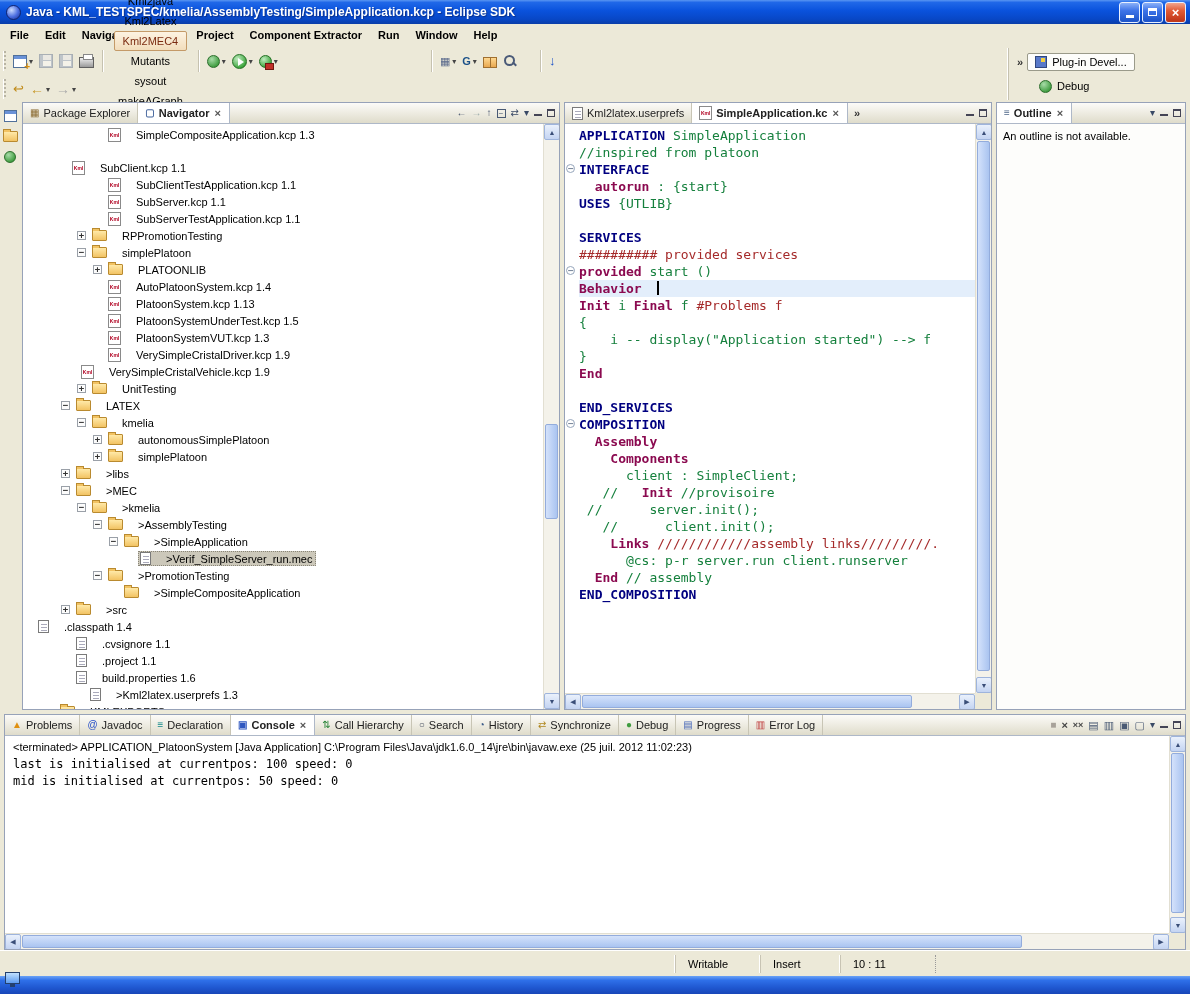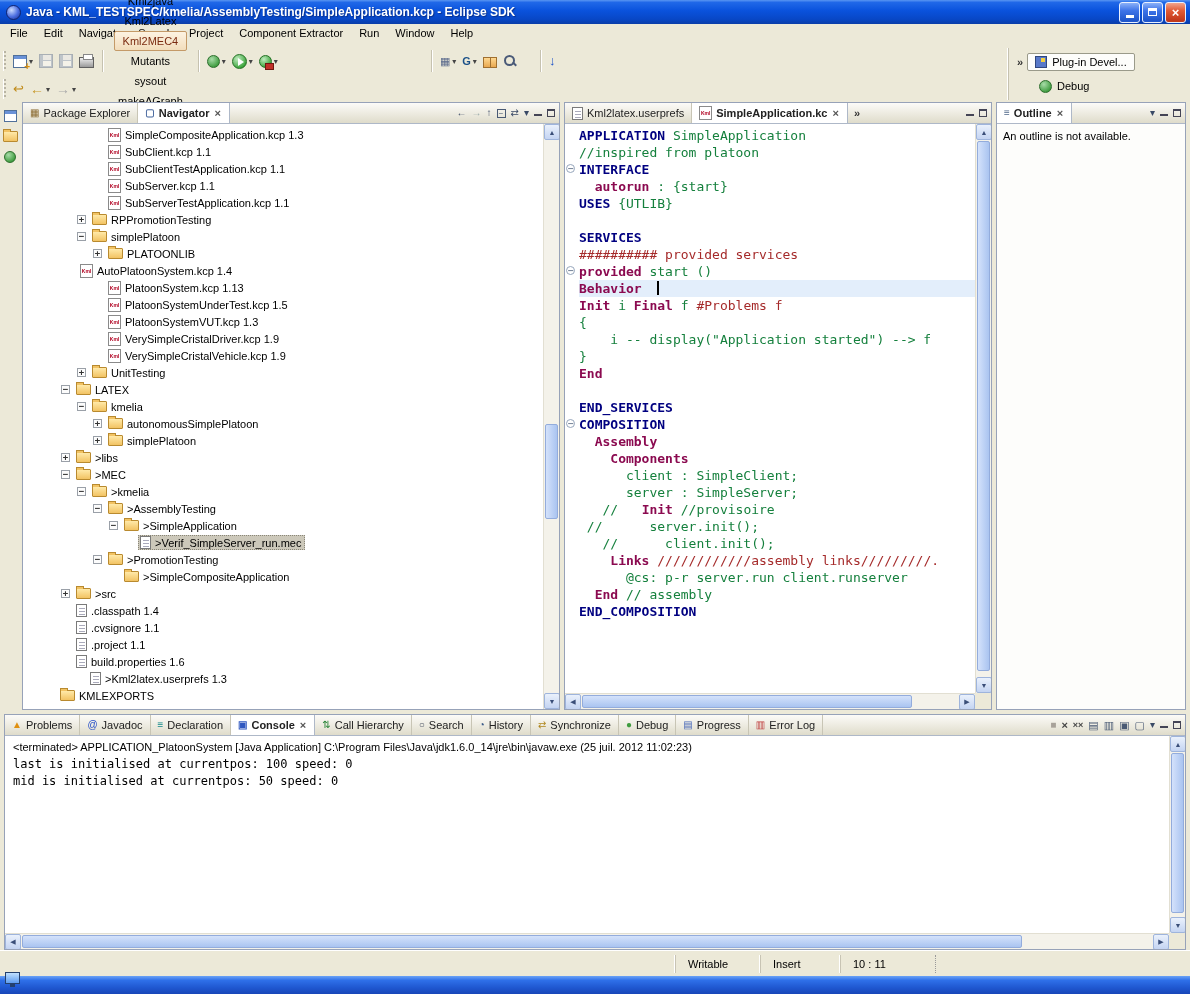--- a/index.html
+++ b/index.html
@@ -20,21 +20,21 @@
   .winbtn { width:21px; height:21px; border-radius:3px; border:1px solid #E8F0FF;
     background:linear-gradient(180deg,#8AB0F8 0%,#3E74E8 40%,#2057CC 90%);
     display:flex; align-items:center; justify-content:center; color:#fff; }
   .winbtn.close { background:linear-gradient(180deg,#F2A58D 0%,#E25B35 40%,#C23A1C 90%); }
   .g-min { width:8px; height:3px; background:#fff; margin-top:9px; }
   .g-restore { width:9px; height:8px; border:1px solid #fff; border-top:3px solid #fff; }
   .g-close { font-size:13px; font-weight:bold; line-height:13px; }
 
   
   .menubar { position:absolute; top:24px; left:0; width:100%; height:22px; background:#ECE9D8;
-    display:flex; align-items:flex-start; padding-left:2px; }
+    display:flex; align-items:center; padding-left:2px;font-weight:bold; }
   .menu-item { padding:3px 8px; cursor:default; }
   .toolbars { position:absolute; top:46px; left:0; width:100%; height:56px; background:#ECE9D8; }
   .trow { position:absolute; left:0; display:flex; align-items:center; }
   .trow1 { top:0; height:30px; }
   .trow2 { top:30px; height:26px; }
   .grip { width:3px; height:20px; margin:0 4px 0 3px;
     background:repeating-linear-gradient(180deg,#B8B4A4 0 2px, transparent 2px 4px);
     border-left:1px solid #fff; }
   .tsep { width:1px; height:22px; background:#C6C2B0; box-shadow:1px 0 0 #FFF; margin:0 5px; }
   .tbtn { display:flex; align-items:center; padding:2px 3px; height:24px; }
@@ -114,21 +114,21 @@
   .edit { left:564px; top:102px; width:428px; height:608px; }
   .outl { left:996px; top:102px; width:190px; height:608px; background:#FDFDFB; }
   .cons { left:4px;   top:714px; width:1182px; height:236px; }
 
   .nav-body { position:absolute; left:0; top:21px; right:0; bottom:0; overflow:hidden; }
   .tree { position:absolute; left:0; top:2px; right:16px; bottom:0; overflow:hidden; }
   .tree-row { display:flex; align-items:center; height:17px; white-space:nowrap; }
   .expander { width:9px; height:9px; flex:0 0 9px; border:1px solid #9AA0A8; background:#FCFCFC; color:#333;
     font:bold 9px/7px "DejaVu Sans Mono",monospace; text-align:center; margin-right:4px; }
   .expander-space { width:13px; flex:0 0 13px; }
-  .item-body { display:flex; align-items:center; gap:4px; padding:0 3px 0 1px; border:1px solid transparent; }
+  .item-body { display:flex; align-items:center; gap:15px; padding:0 3px 0 1px; border:1px solid transparent; }
   .tree-row.selected .item-body { background:#CCC8BA; border:1px dotted #8A8678; }
   .icn-kml { width:13px; height:14px; background:#fff; border:1px solid #8A8A8A;
     display:inline-flex; align-items:center; justify-content:center; flex:0 0 13px; }
   .icn-kml::after { content:'Kml'; font-size:5px; font-weight:bold; color:#B00020; }
   .ticon-page { width:11px; height:13px; background:#fff; border:1px solid #7A7A7A; position:relative; flex:0 0 11px; }
   .ticon-page::before { content:''; position:absolute; left:2px; top:3px; width:6px; height:1px; background:#AAB; box-shadow:0 3px 0 #AAB, 0 6px 0 #AAB; }
 
   
   .ed-body { position:absolute; left:0; top:21px; right:0; bottom:0; overflow:hidden; }
   .code { position:absolute; left:0; top:0; right:16px; bottom:16px; overflow:hidden; padding-top:3px;
@@ -337,21 +337,21 @@
     </div>
     <div class="nav-body">
       <div class="tree" id="tree">
           <div class="tree-row" style="padding-left: 70px;">
             <span class="expander-space"></span>
             <span class="item-body">
               <span class="icn-kml"></span>
               <span class="tlabel">SimpleCompositeApplication.kcp 1.3</span>
             </span>
           </div>
-          <div class="tree-row" style="padding-left: 70px;">
+          <div class="tree-row" style="padding-left: 34px; margin-top: 16px;">
             <span class="expander-space"></span>
             <span class="item-body">
               <span class="icn-kml"></span>
               <span class="tlabel">SubClient.kcp 1.1</span>
             </span>
           </div>
           <div class="tree-row" style="padding-left: 70px;">
             <span class="expander-space"></span>
             <span class="item-body">
               <span class="icn-kml"></span>
@@ -386,21 +386,21 @@
               <span class="tlabel">simplePlatoon</span>
             </span>
           </div>
           <div class="tree-row" style="padding-left: 70px;">
             <span class="expander">+</span>
             <span class="item-body">
               <span class="icn-folder"></span>
               <span class="tlabel">PLATOONLIB</span>
             </span>
           </div>
-          <div class="tree-row" style="padding-left: 42px;">
+          <div class="tree-row" style="padding-left: 70px;">
             <span class="expander-space"></span>
             <span class="item-body">
               <span class="icn-kml"></span>
               <span class="tlabel">AutoPlatoonSystem.kcp 1.4</span>
             </span>
           </div>
           <div class="tree-row" style="padding-left: 70px;">
             <span class="expander-space"></span>
             <span class="item-body">
               <span class="icn-kml"></span>
@@ -421,21 +421,21 @@
               <span class="tlabel">PlatoonSystemVUT.kcp 1.3</span>
             </span>
           </div>
           <div class="tree-row" style="padding-left: 70px;">
             <span class="expander-space"></span>
             <span class="item-body">
               <span class="icn-kml"></span>
               <span class="tlabel">VerySimpleCristalDriver.kcp 1.9</span>
             </span>
           </div>
-          <div class="tree-row" style="padding-left: 70px;">
+          <div class="tree-row" style="padding-left: 43px;">
             <span class="expander-space"></span>
             <span class="item-body">
               <span class="icn-kml"></span>
               <span class="tlabel">VerySimpleCristalVehicle.kcp 1.9</span>
             </span>
           </div>
           <div class="tree-row" style="padding-left: 54px;">
             <span class="expander">+</span>
             <span class="item-body">
               <span class="icn-folder"></span>
@@ -526,21 +526,21 @@
               <span class="tlabel">&gt;SimpleCompositeApplication</span>
             </span>
           </div>
           <div class="tree-row" style="padding-left: 38px;">
             <span class="expander">+</span>
             <span class="item-body">
               <span class="icn-folder"></span>
               <span class="tlabel">&gt;src</span>
             </span>
           </div>
-          <div class="tree-row" style="padding-left: 38px;">
+          <div class="tree-row" style="">
             <span class="expander-space"></span>
             <span class="item-body">
               <span class="ticon-page"></span>
               <span class="tlabel">.classpath 1.4</span>
             </span>
           </div>
           <div class="tree-row" style="padding-left: 38px;">
             <span class="expander-space"></span>
             <span class="item-body">
               <span class="ticon-page"></span>
@@ -687,24 +687,20 @@
             <span class="fold-col"></span>
             <span class="code-text"><span class="seg-p">  </span><span class="seg-kr">Assembly</span></span>
           </div>
           <div class="code-line">
             <span class="fold-col"></span>
             <span class="code-text"><span class="seg-p">    </span><span class="seg-kr">Components</span></span>
           </div>
           <div class="code-line">
             <span class="fold-col"></span>
             <span class="code-text"><span class="seg-p">      client : SimpleClient;</span></span>
-          </div>
-          <div class="code-line">
-            <span class="fold-col"></span>
-            <span class="code-text"><span class="seg-p">      server : SimpleServer;</span></span>
           </div>
           <div class="code-line">
             <span class="fold-col"></span>
             <span class="code-text"><span class="seg-p">   //   </span><span class="seg-kr">Init</span><span class="seg-p"> //provisoire</span></span>
           </div>
           <div class="code-line">
             <span class="fold-col"></span>
             <span class="code-text"><span class="seg-p"> //      server.init();</span></span>
           </div>
           <div class="code-line">

